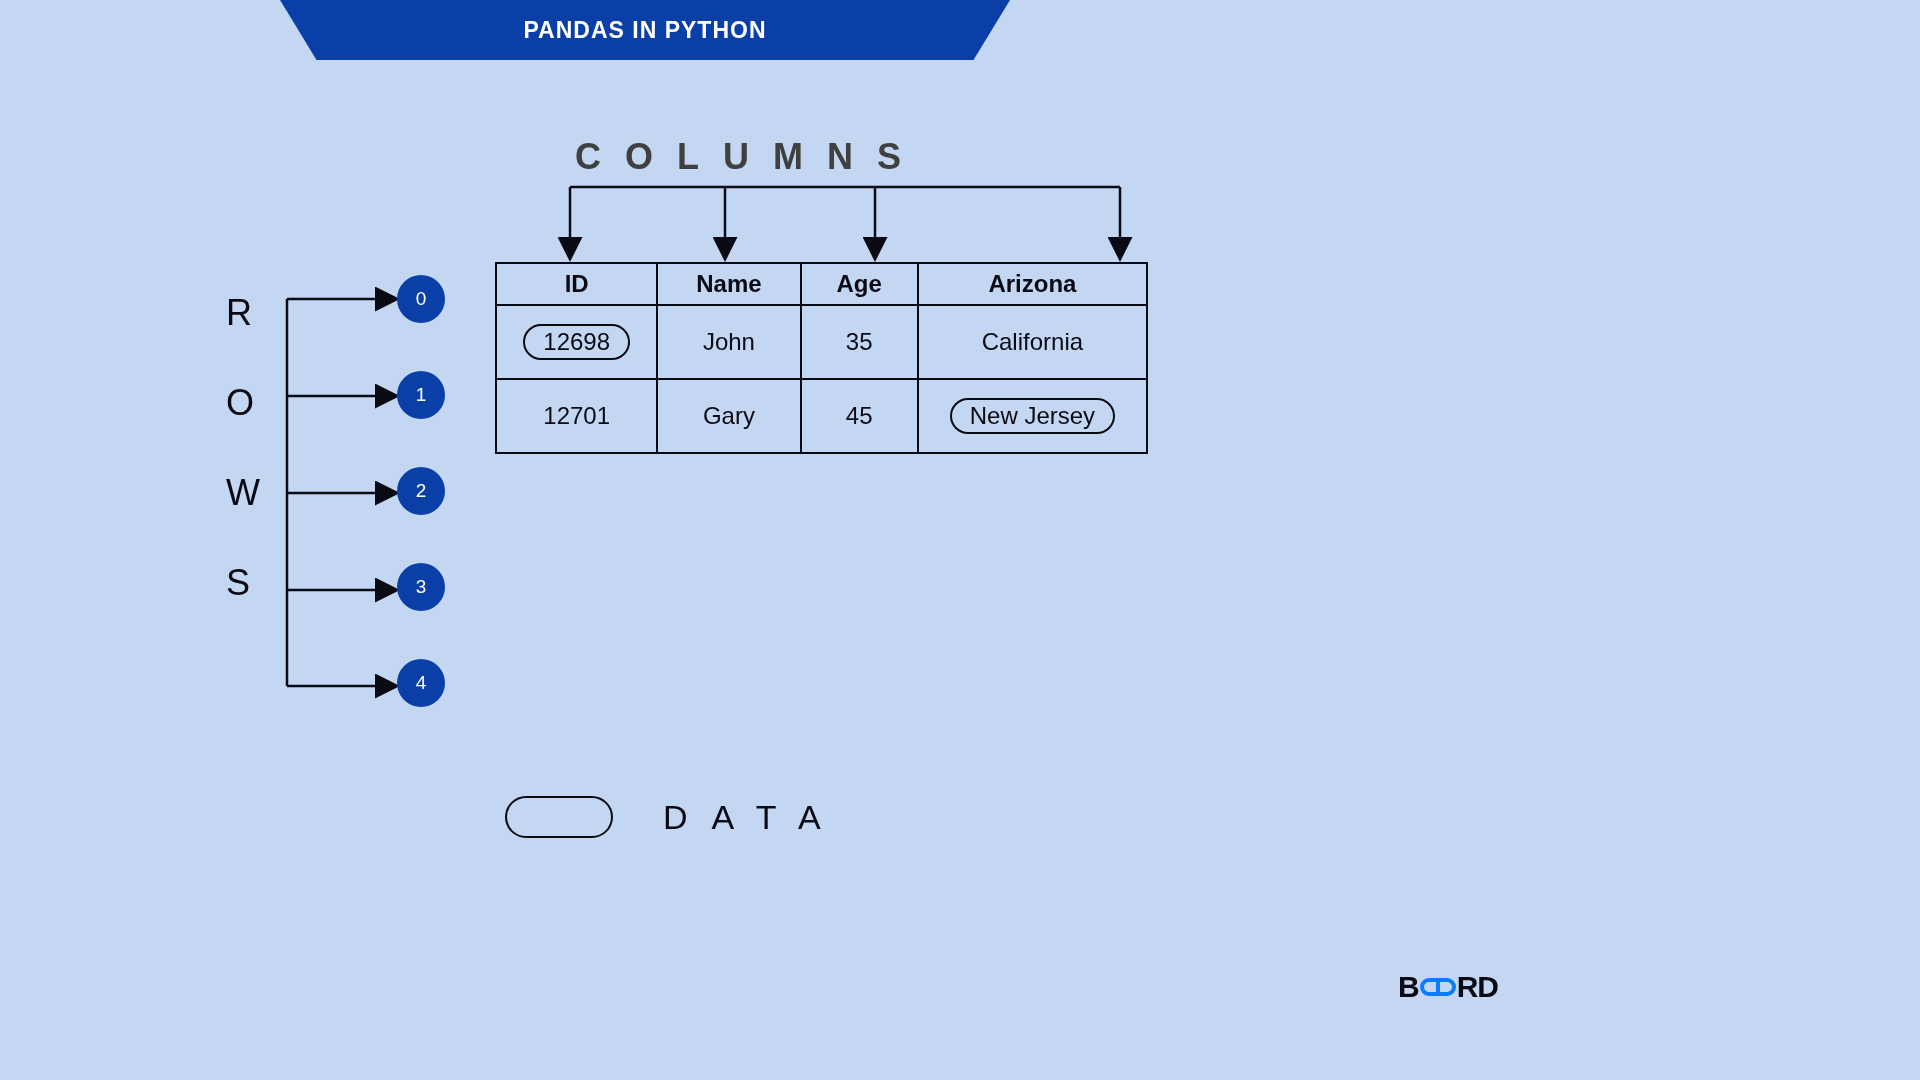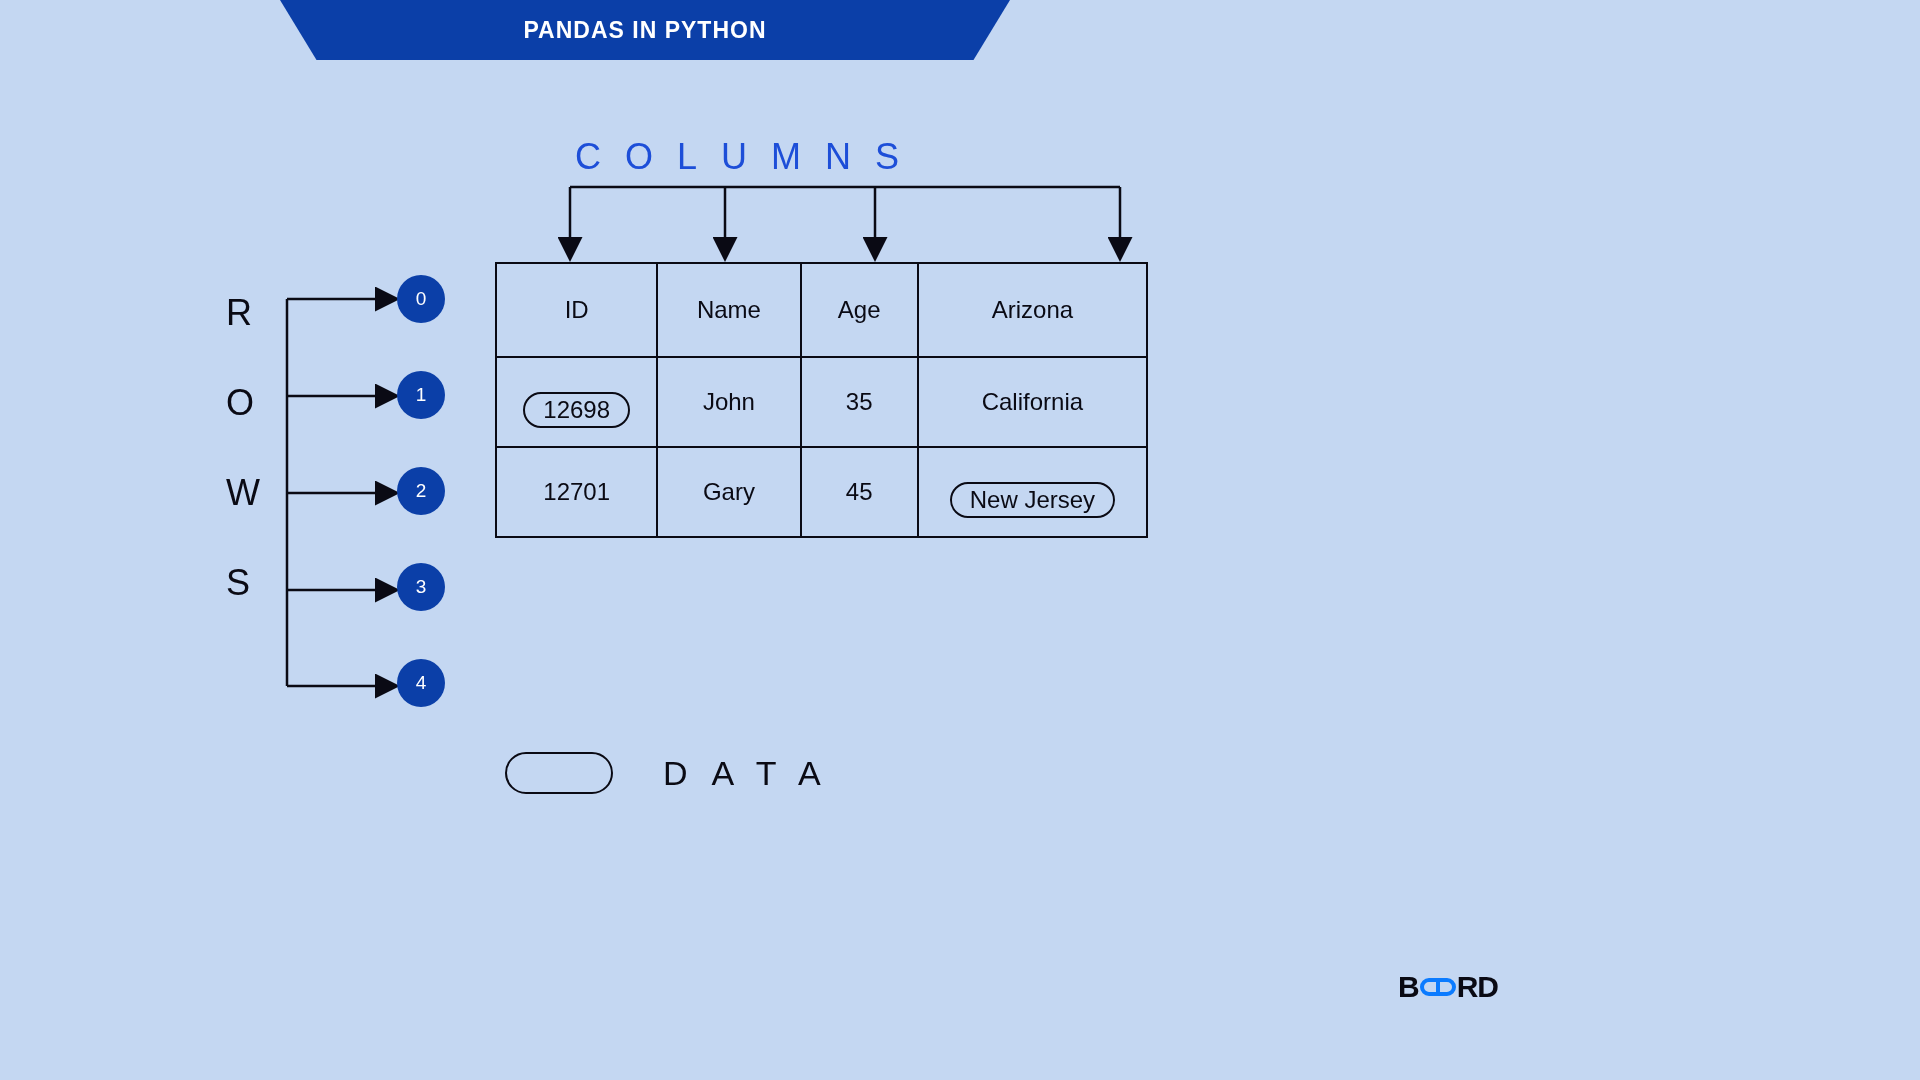--- a/index.html
+++ b/index.html
@@ -28,22 +28,22 @@
       font-weight: 900;
       font-size: 23px;
       letter-spacing: 1px;
     }
     .columns-label {
       position: absolute;
       top: 136px;
       left: 575px;
       font-size: 36px;
       letter-spacing: 24px;
-      color: #1d4ed8;
-      font-weight: 400;
+      color: #404040;
+      font-weight: 700;
     }
     .rows-label {
       position: absolute;
       top: 295px;
       left: 226px;
       display: flex;
       flex-direction: column;
       gap: 54px;
     }
     .rows-label span {
@@ -63,34 +63,33 @@
       width: 100%;
     }
     th, td {
       border: 2.5px solid #0a0a14;
       text-align: center;
       font-size: 24px;
       padding: 18px 8px;
       color: #0a0a14;
     }
     th {
-      font-weight: 400;
-      padding: 32px 8px;
+      font-weight: 700;
+      padding: 6px 8px;
     }
     td { font-weight: 400; }
     .col-id  { width: 150px; }
     .col-nm  { width: 133px; }
     .col-ag  { width: 109px; }
     .col-loc { width: 213px; }
     .pill {
       display: inline-block;
       border: 2.5px solid #0a0a14;
       border-radius: 999px;
       padding: 2px 18px;
-      margin-top: 16px;
     }
     .row-indices {
       position: absolute;
       top: 275px;
       left: 397px;
       display: flex;
       flex-direction: column;
       gap: 48px;
     }
     .idx {
@@ -98,21 +97,21 @@
       border-radius: 50%;
       background: #0b3fa8;
       color: #fff;
       font-size: 19px;
       display: flex;
       align-items: center;
       justify-content: center;
     }
     .data-legend {
       position: absolute;
-      top: 752px;
+      top: 796px;
       left: 505px;
       display: flex;
       align-items: center;
       gap: 50px;
     }
     .legend-pill {
       width: 108px;
       height: 42px;
       border: 2.5px solid #0a0a14;
       border-radius: 999px;

